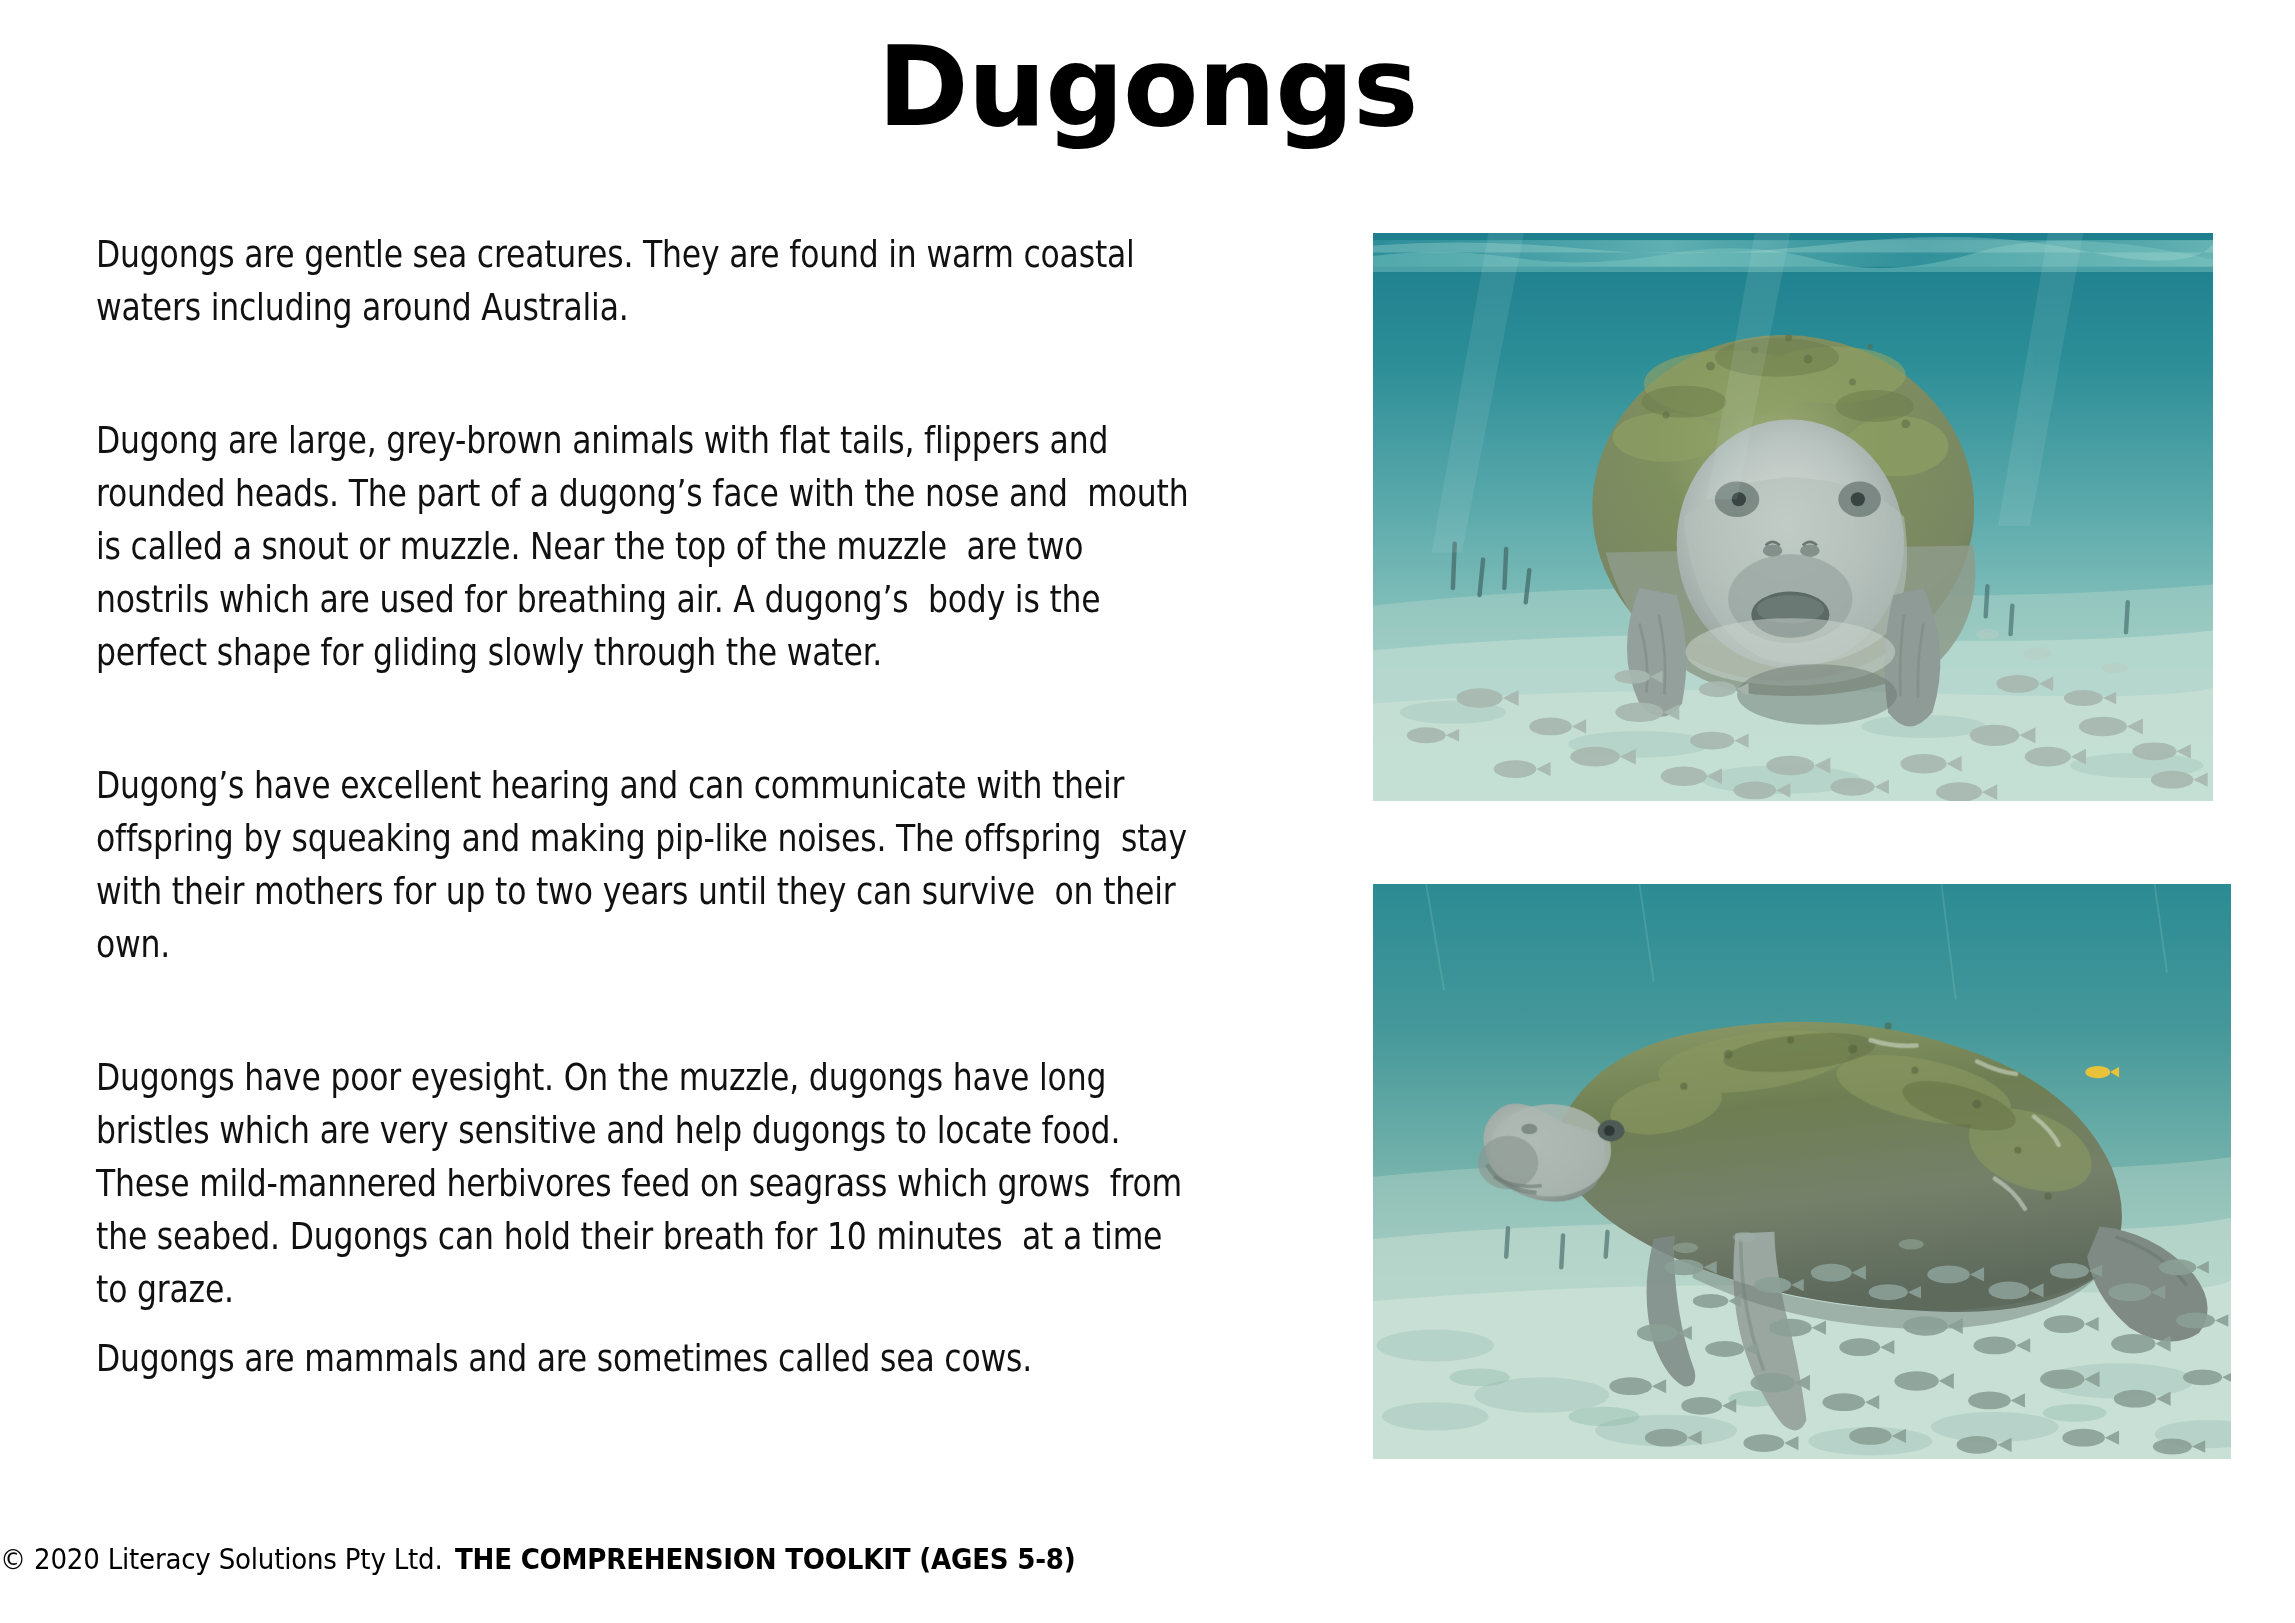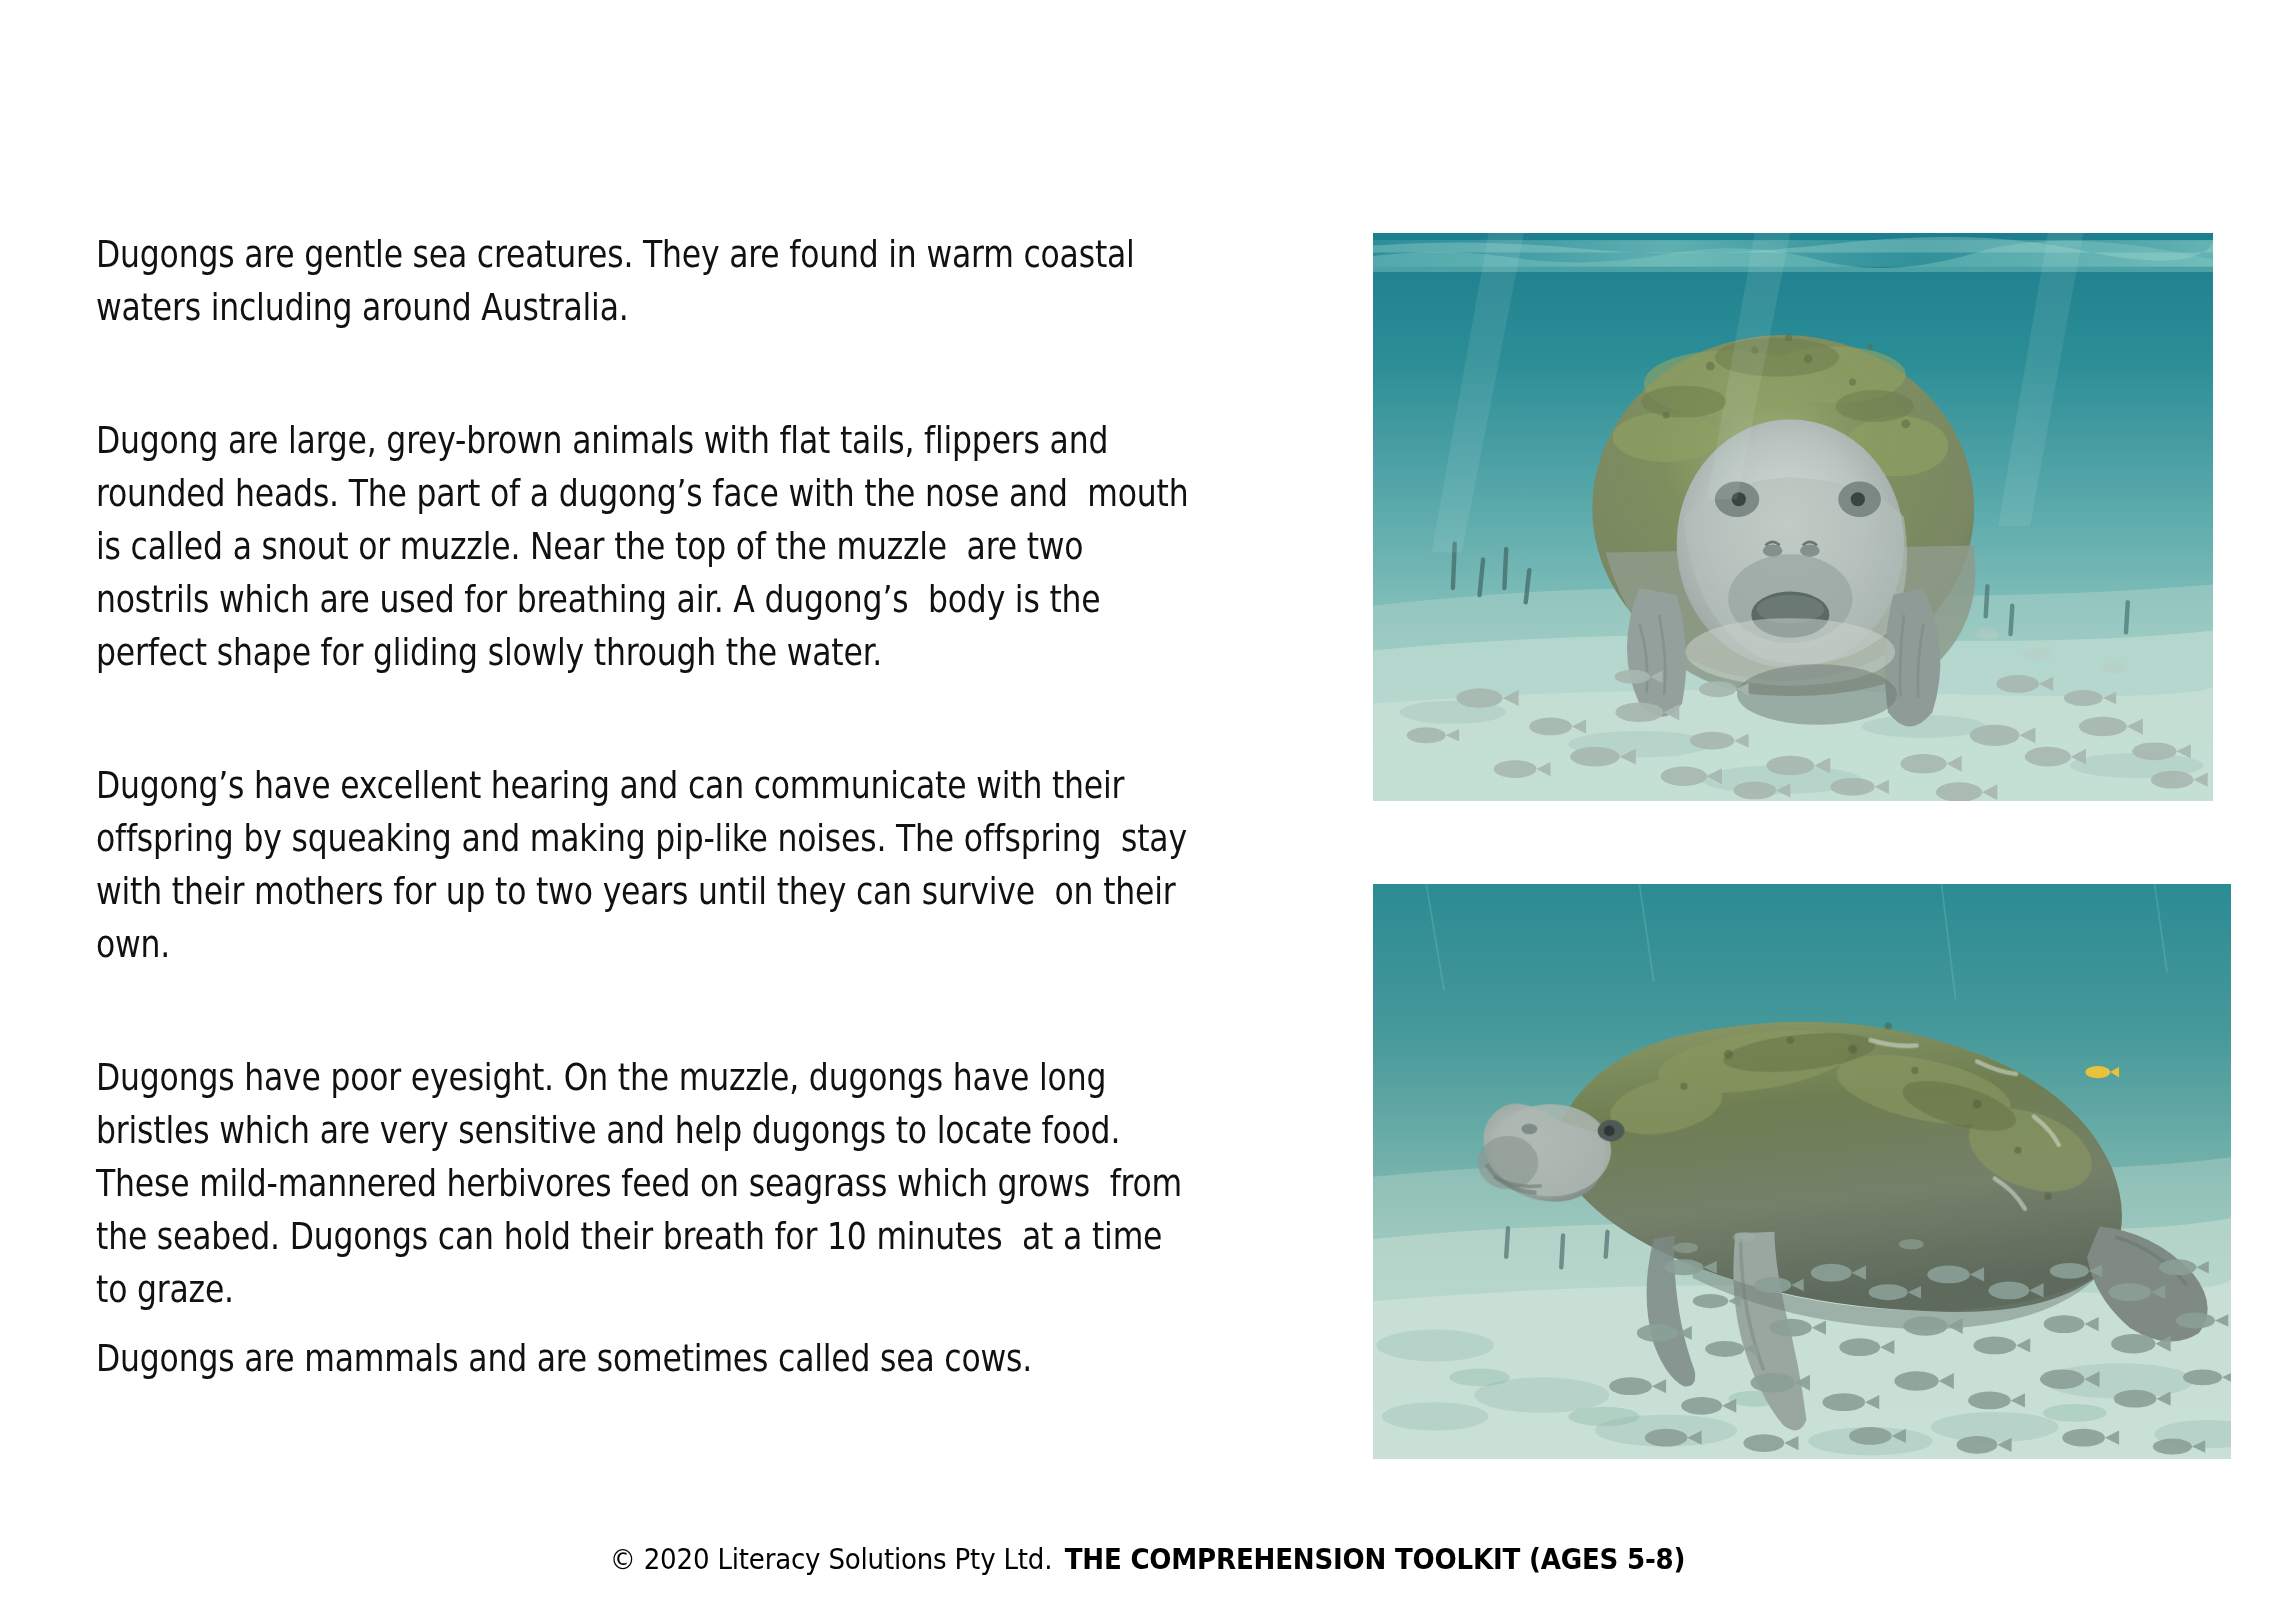--- a/index.html
+++ b/index.html
@@ -80,34 +80,34 @@
   }
 
   .photo svg { display: block; width: 100%; height: 100%; }
 
   
   .footer {
     position: absolute;
     left: 0;
     top: 1542px;
     width: 2295px;
-    text-align: center;
     font-family: "DejaVu Sans Condensed", "Liberation Sans Narrow", "DejaVu Sans", sans-serif;
     font-size: 29px;
     color: #000000;
     letter-spacing: -0.2px;
   }
   .footer .copy { font-weight: 400; }
   .footer .toolkit { font-weight: 700; margin-left: 12.4px; }
 </style>
 </head>
 <body>
 
 <div class="page">
 
+  <h1 class="page-title">Dugongs</h1>
 
   <div class="text-column">
     <p class="body-para">Dugongs are gentle sea creatures. They are found in warm coastal waters including around Australia.</p>
     <div class="gap-lg"></div>
     <p class="body-para">Dugong are large, grey-brown animals with flat tails, flippers and rounded heads. The part of a dugong’s face with the nose and  mouth is called a snout or muzzle. Near the top of the muzzle  are two nostrils which are used for breathing air. A dugong’s  body is the perfect shape for gliding slowly through the water.</p>
     <div class="gap-lg"></div>
     <p class="body-para">Dugong’s have excellent hearing and can communicate with their offspring by squeaking and making pip-like noises. The offspring  stay with their mothers for up to two years until they can survive  on their own.</p>
     <div class="gap-lg"></div>
     <p class="body-para">Dugongs have poor eyesight. On the muzzle, dugongs have long  bristles which are very sensitive and help dugongs to locate food. These mild-mannered herbivores feed on seagrass which grows  from the seabed. Dugongs can hold their breath for 10 minutes  at a time to graze.</p>
     <div class="gap-sm"></div>

